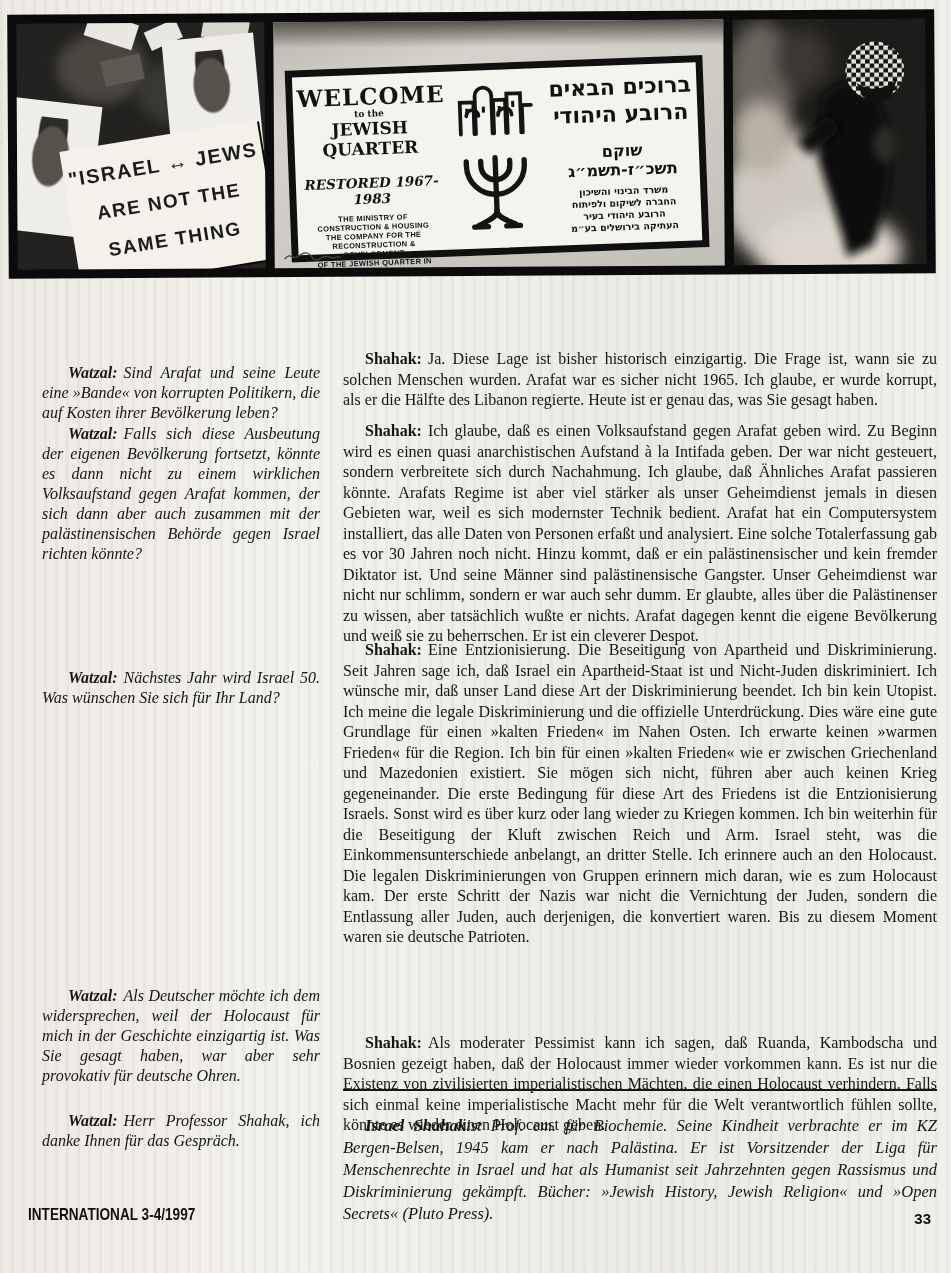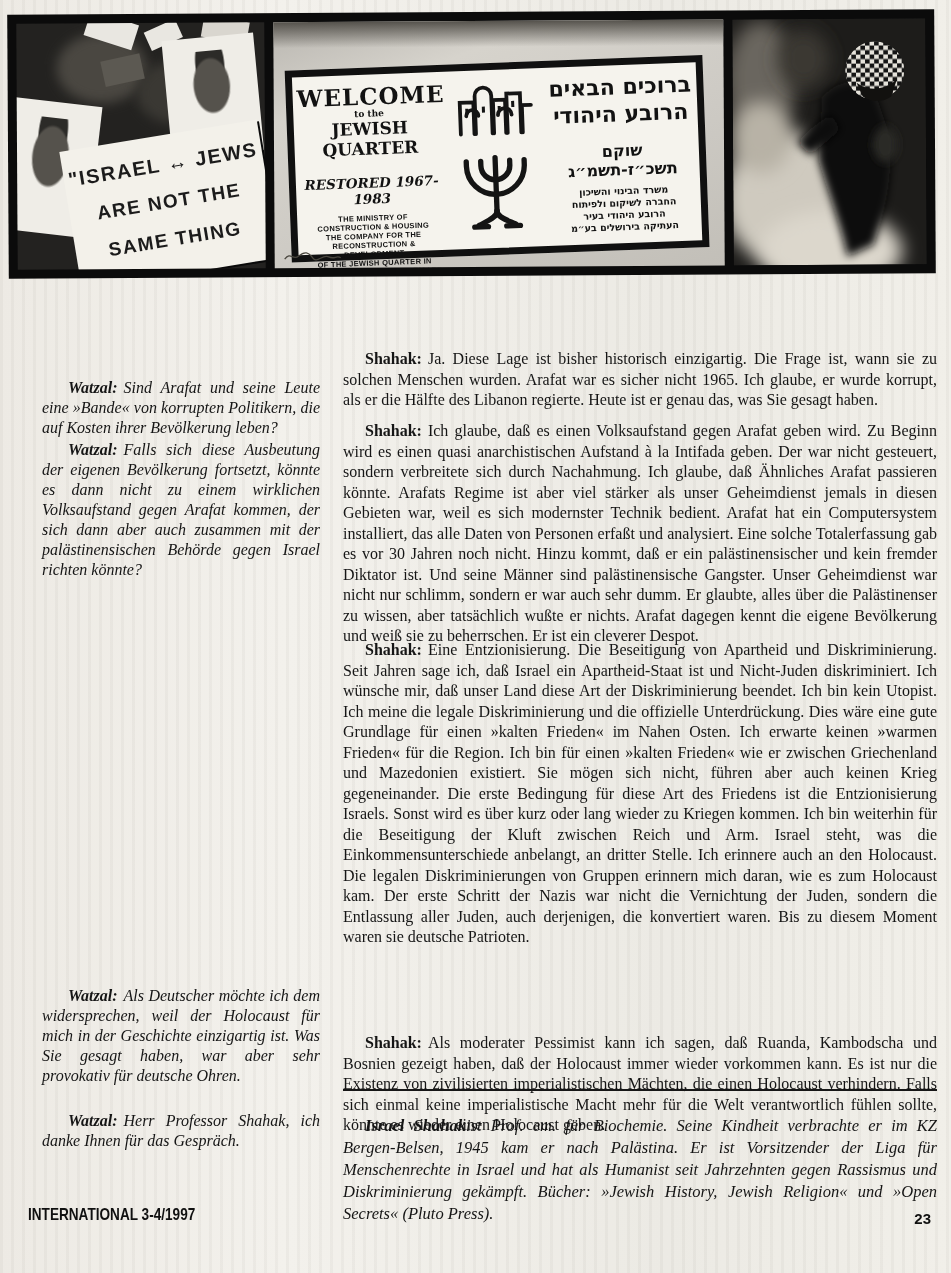--- a/index.html
+++ b/index.html
@@ -198,25 +198,28 @@
         <ellipse cx="28" cy="118" rx="30" ry="36" fill="#b8b2a6" filter="url(#blur8)"></ellipse>
         <path d="M88,78 C104,60 128,58 140,74 L152,110 C160,150 150,190 138,226 L112,238 C104,200 92,170 84,140 Z" fill="#0c0c0b" filter="url(#blur4)"></path>
         <path d="M96,96 C84,104 72,112 64,124 L76,136 C88,126 98,118 106,110 Z" fill="#11100f" filter="url(#blur4)"></path>
         <circle cx="140" cy="52" r="29" fill="url(#kef)"></circle>
         <path d="M122,64 a29,29 0 0 0 40,-4 l-6,18 a24,24 0 0 1 -28,0 Z" fill="#12110f"></path>
         <ellipse cx="150" cy="126" rx="12" ry="18" fill="#2c2a26" filter="url(#blur4)"></ellipse>
       </svg>
     </div>
   </div>
 
-  <p class="qblock" style="top:345px;margin-top:33px;">
+  <p class="qblock" style="top:330px;margin-top:33px;">
     <span class="spkq">Watzal:</span><span>Sind Arafat und seine Leute eine »Bande« von korrupten Politikern, die auf Kosten ihrer Bevölkerung leben?</span>
   </p>
-  <p class="qblock" style="top:424px;">
+  <p class="qblock" style="top:408px;">
     <span class="spkq">Watzal:</span><span>Falls sich diese Ausbeutung der eigenen Bevölkerung fortsetzt, könnte es dann nicht zu einem wirklichen Volksaufstand gegen Arafat kommen, der sich dann aber auch zusammen mit der palästinensischen Behörde gegen Israel richten könnte?</span>
+  </p>
+  <p class="qblock" style="top:652px;">
+    <span class="spkq">Watzal:</span><span>Nächstes Jahr wird Israel 50. Was wünschen Sie sich für Ihr Land?</span>
   </p>
   <p class="qblock" style="top:970px;">
     <span class="spkq">Watzal:</span><span>Als Deutscher möchte ich dem widersprechen, weil der Holocaust für mich in der Geschichte einzigartig ist. Was Sie gesagt haben, war aber sehr provokativ für deutsche Ohren.</span>
   </p>
   <p class="qblock" style="top:1095px;">
     <span class="spkq">Watzal:</span><span>Herr Professor Shahak, ich danke Ihnen für das Gespräch.</span>
   </p>
 
   <p class="ans" style="top:333px;">
     <span class="spk">Shahak:</span><span>Ja. Diese Lage ist bisher historisch einzigartig. Die Frage ist, wann sie zu solchen Menschen wurden. Arafat war es sicher nicht 1965. Ich glaube, er wurde korrupt, als er die Hälfte des Libanon regierte. Heute ist er genau das, was Sie gesagt haben.</span>
@@ -231,15 +234,15 @@
     <span class="spk">Shahak:</span><span>Als moderater Pessimist kann ich sagen, daß Ruanda, Kambodscha und Bosnien gezeigt haben, daß der Holocaust immer wieder vorkommen kann. Es ist nur die Existenz von zivilisierten imperialistischen Mächten, die einen Holocaust verhindern. Falls sich einmal keine imperialistische Macht mehr für die Welt verantwortlich fühlen sollte, könnte es wieder einen Holocaust geben.</span>
   </p>
 
   <div class="rule"></div>
 
   <p class="bio">
     <span class="bio-name">Israel Shahak</span><span>ist Prof. em. für Biochemie. Seine Kindheit verbrachte er im KZ Bergen-Belsen, 1945 kam er nach Palästina. Er ist Vorsitzender der Liga für Menschenrechte in Israel und hat als Humanist seit Jahrzehnten gegen Rassismus und Diskriminierung gekämpft. Bücher: »Jewish History, Jewish Religion« und »Open Secrets« (Pluto Press).</span>
   </p>
 
   <div class="footer-journal">INTERNATIONAL 3-4/1997</div>
-  <div class="footer-page">23</div>
+  <div class="footer-page">33</div>
 
 </div>
 
 </body></html>

